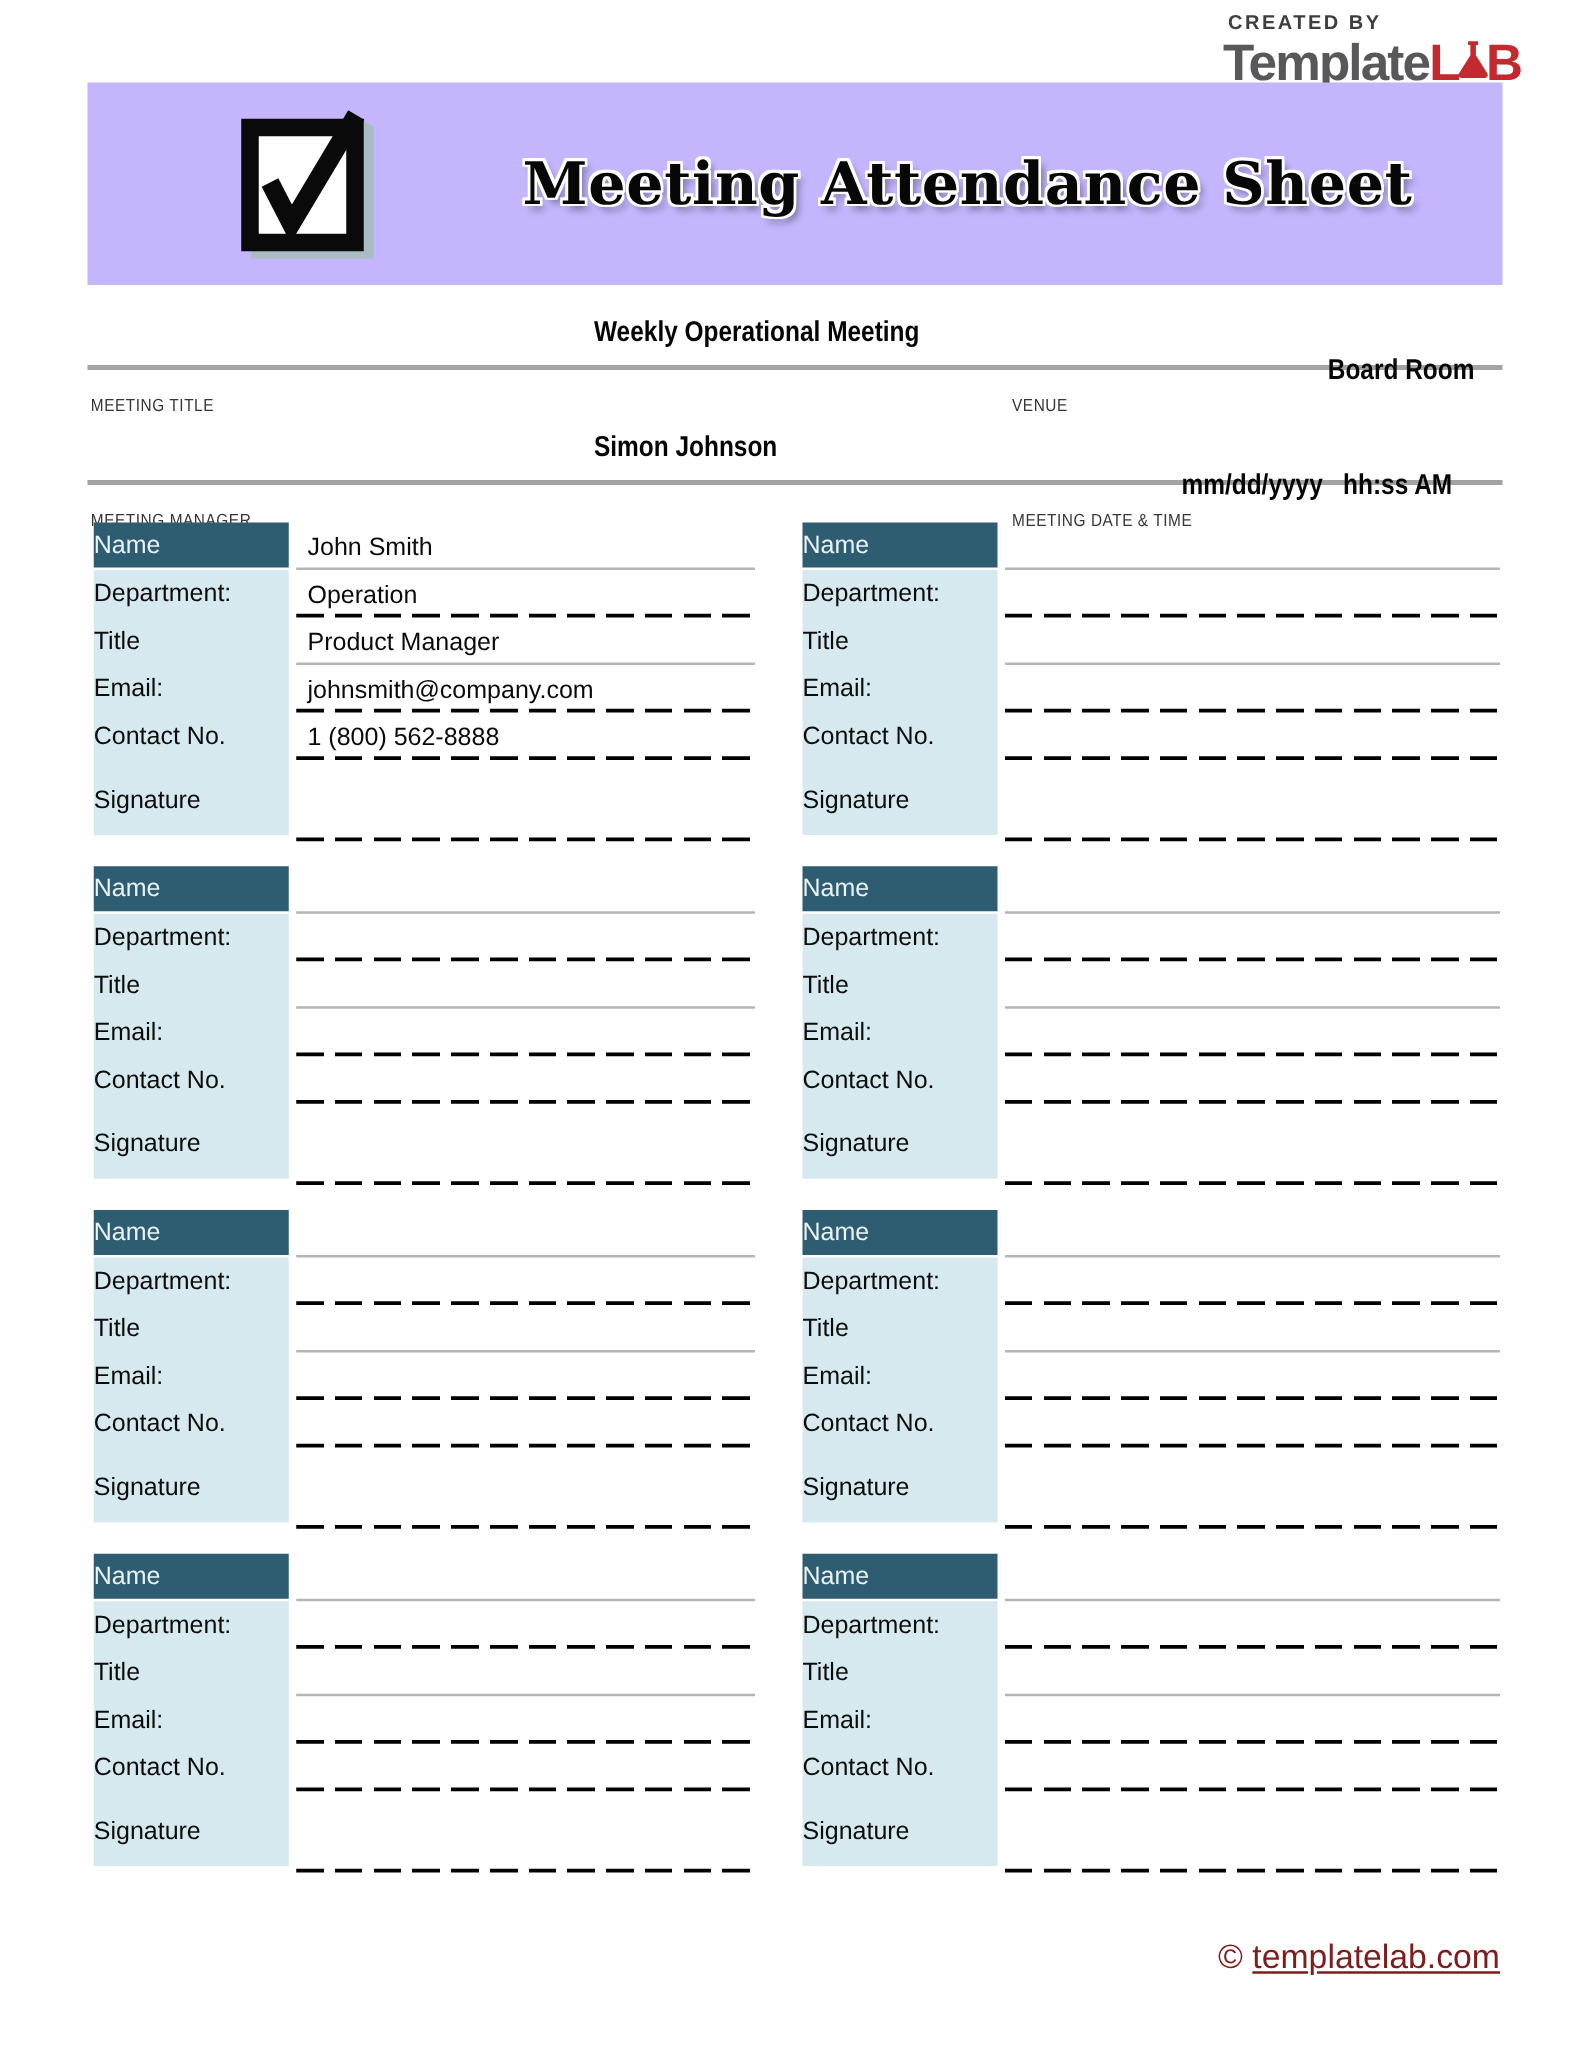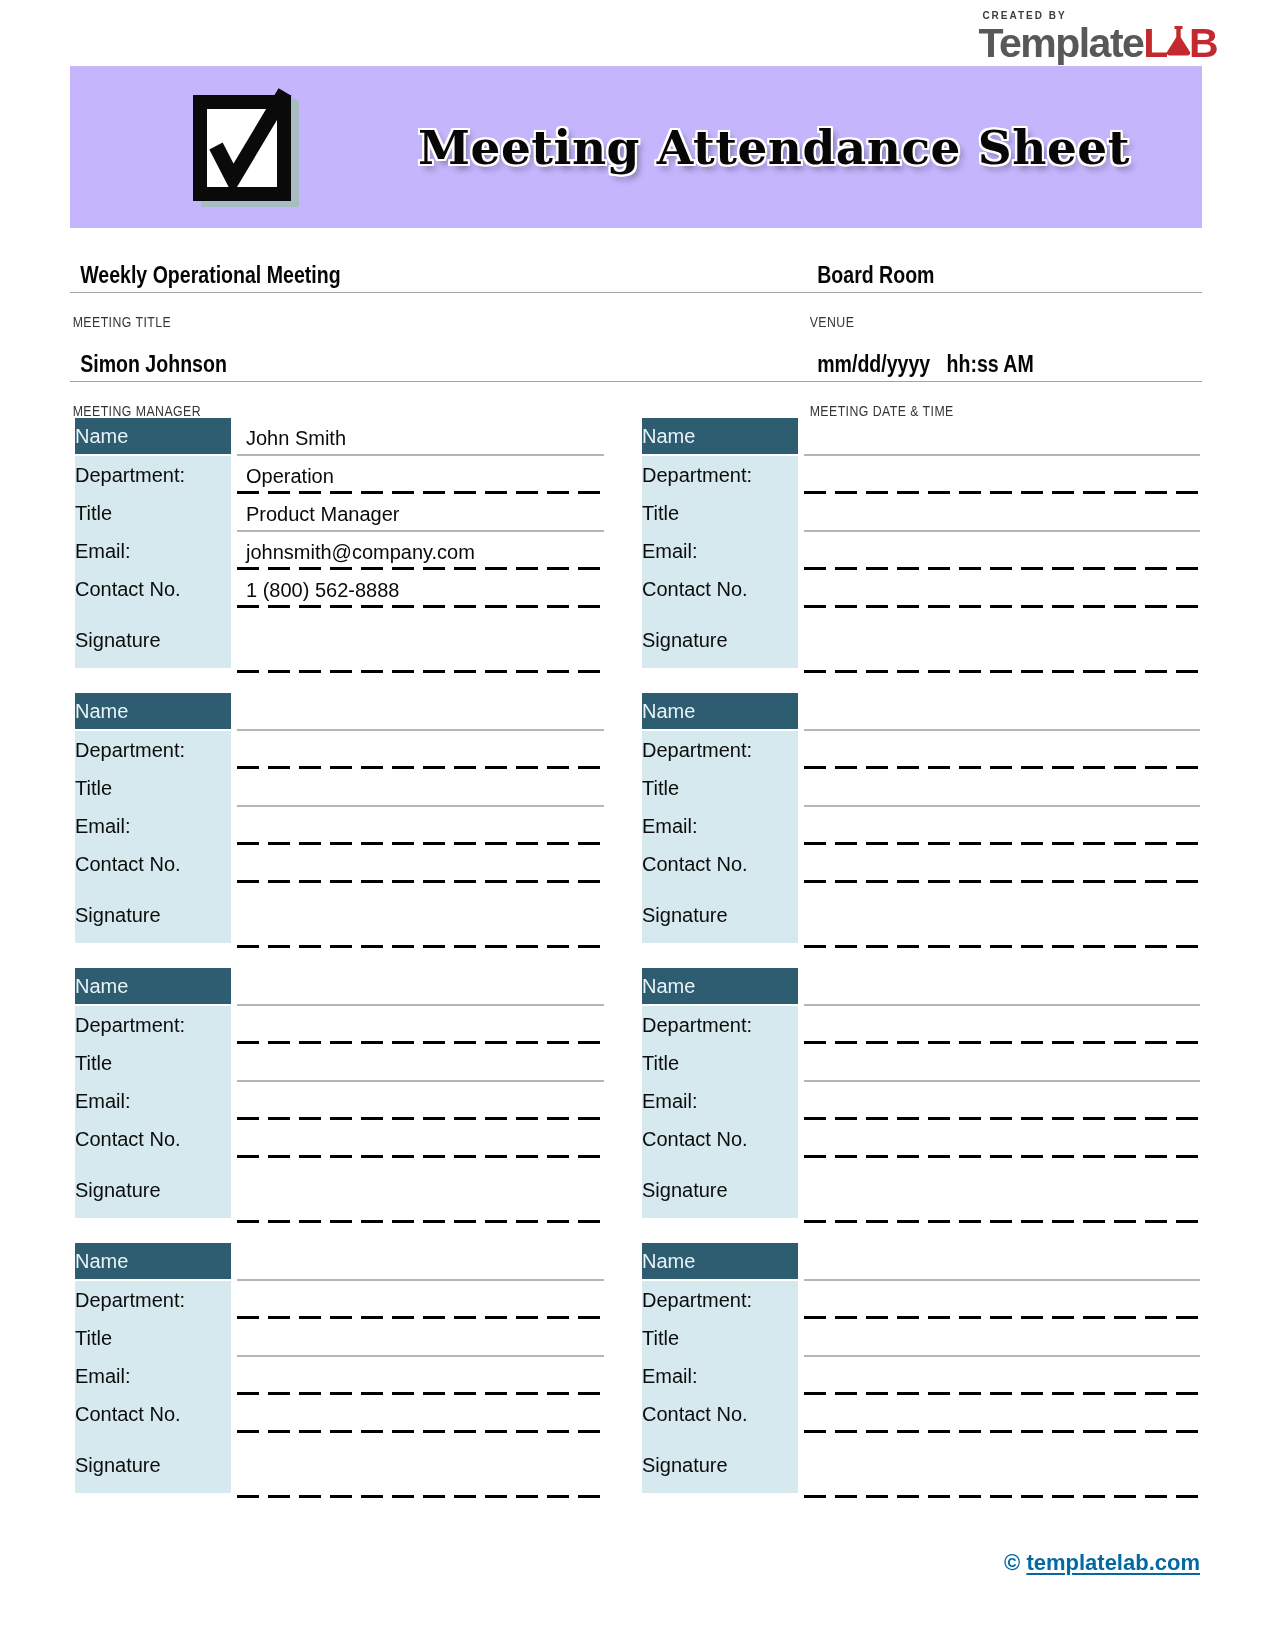--- a/index.html
+++ b/index.html
@@ -3,21 +3,21 @@
 <meta charset="utf-8">
 <style>
   html,body{margin:0;padding:0;}
   body{
     width:1275px;height:1650px;position:relative;background:#ffffff;
     font-family:"Liberation Sans", sans-serif;color:#111;overflow:hidden;
   }
 
   
   .logo{position:absolute;top:10px;right:58px;}
-  .created-by{font-size:10px;font-weight:bold;letter-spacing:2px;color:#3e3e40;margin:0 0 1px 4px;}
+  .created-by{font-size:16px;font-weight:bold;letter-spacing:2px;color:#3e3e40;margin:0 0 1px 4px;}
   .brand{display:flex;align-items:center;font-size:41px;font-weight:bold;letter-spacing:-1.5px;line-height:1;}
   .brand-gray{color:#58585a;}
   .brand-red{color:#c3292f;}
   .flask{margin:0 -2px 1px -1px;}
 
   
   .band{position:absolute;left:70px;top:66px;width:1132px;height:162px;background:#c4b5fd;}
   .checkbox-wrap{position:absolute;left:118px;top:18px;width:122px;height:122px;}
   .checkbox-wrap svg{overflow:visible;filter:drop-shadow(8px 6px 0 #a9bcc2);}
   .band-title{
@@ -26,21 +26,21 @@
     font-family:"DejaVu Serif","Liberation Serif",serif;font-weight:bold;
     font-size:47px;letter-spacing:.5px;color:#070707;white-space:nowrap;
     text-shadow:2px 0 0 #fff,-2px 0 0 #fff,0 2px 0 #fff,0 -2px 0 #fff,
                 2px 2px 0 #fff,-2px -2px 0 #fff,2px -2px 0 #fff,-2px 2px 0 #fff,
                 4px 5px 6px rgba(0,0,0,.35);
   }
 
   
   .meeting-info{position:absolute;left:70px;top:252px;width:1132px;}
   .mi-group{margin-bottom:10px;}
-  .mi-values{display:flex;align-items:flex-end;height:40px;border-bottom:1px solid #a3a3a3;}
+  .mi-values{display:flex;align-items:flex-end;height:40px;border-bottom:4px solid #a3a3a3;flex-direction:column;}
   .mi-labels{display:flex;padding-top:20px;}
   .mi-col-left{width:737px;flex:none;}
   .mi-col-right{flex:1;}
   .mi-value{
     display:inline-block;font-weight:bold;font-size:23px;color:#050505;
     padding:0 0 3px 12px;white-space:pre;transform:scaleX(.85);transform-origin:left bottom;
   }
   .mi-label{
     display:inline-block;font-size:14px;color:#353535;letter-spacing:.5px;
     padding-left:3px;transform:scaleX(.88);transform-origin:left top;white-space:nowrap;
@@ -65,21 +65,21 @@
     align-self:flex-start;height:36px;background:#2e5d72;color:#e9f3f5;
   }
   .cval{
     flex:1;margin-left:6px;position:relative;display:flex;align-items:flex-end;
     padding:0 0 6px 9px;font-size:20px;color:#0a0a0a;white-space:nowrap;
   }
   .cval.solid{background:linear-gradient(#b5b5b5,#b5b5b5) left bottom/100% 2px no-repeat;}
   .cval.dashed{background:repeating-linear-gradient(90deg,#000 0 22px,rgba(0,0,0,0) 22px 31px) left bottom/100% 3px no-repeat;}
 
   
-  .footer{position:absolute;top:1550px;right:75px;font-size:22px;color:#0369a1;font-weight:bold;}
+  .footer{position:absolute;top:1550px;right:75px;font-size:27px;color:#7f1d1d;}
   .footer .link{text-decoration:underline;text-underline-offset:3px;cursor:pointer;}
 </style>
 </head>
 <body>
 
 <div class="logo">
   <div class="created-by">CREATED BY</div>
   <div class="brand">
     <span class="brand-gray">Template</span>
       <span class="brand-red">L</span>

